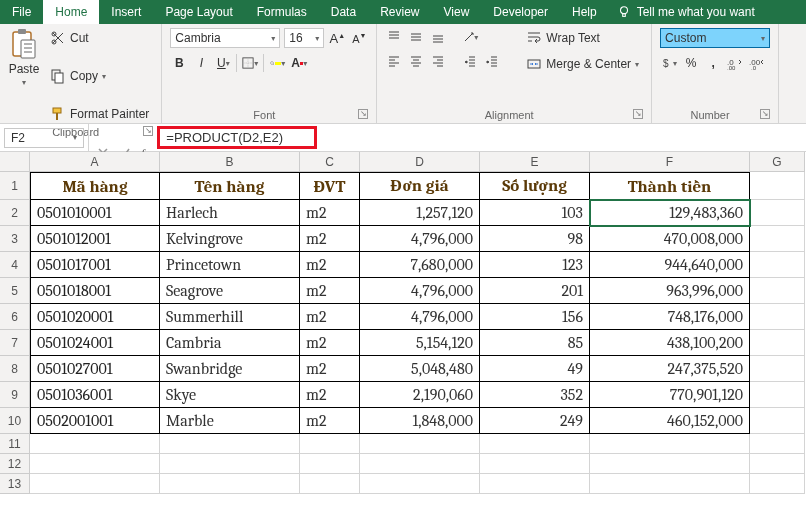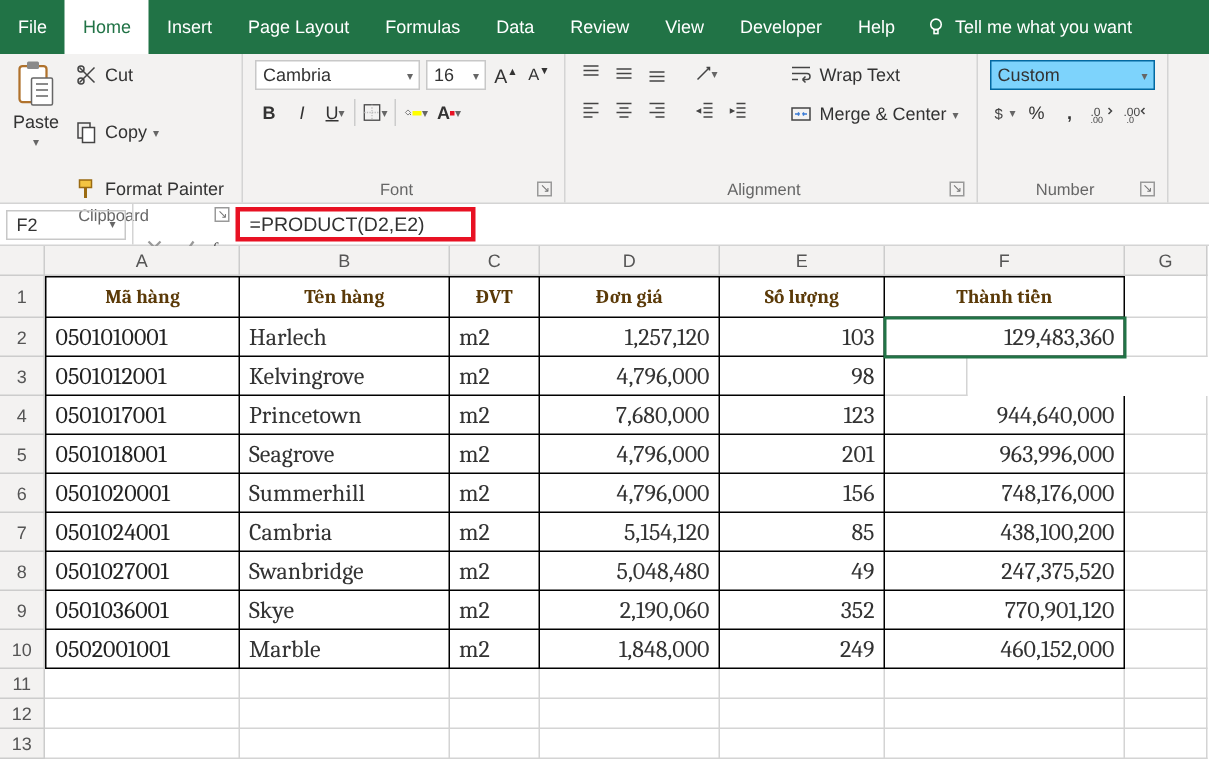--- a/index.html
+++ b/index.html
@@ -1,19 +1,19 @@
 <!DOCTYPE html>
 <html><head>
 <meta charset="utf-8">
 <style>
   * { box-sizing: border-box; margin: 0; padding: 0; font-family: "Segoe UI", Arial, sans-serif; }
   body { background: #fff; width: 806px; height: 520px; overflow: hidden; font-size: 12px; color: #333; }
   
   
-  .tabs { display: flex; background: #217346; height: 36px; align-items: stretch; }
+  .tabs { display: flex; background: #217346; height: 24px; align-items: stretch; }
   .tab { padding: 4px 12px; color: #fff; font-size: 12px; cursor: pointer; display: flex; align-items: center; }
   .tab.active { background: #fff; color: #217346; }
   .tellme { margin-left: 8px; display: flex; align-items: center; gap: 6px; color:#fff; font-size:12px;}
   .bulb { width: 14px; height: 14px; }
   
   
   .ribbon { display: flex; background: #f3f2f1; border-bottom: 1px solid #d4d4d4; height: 100px; }
   .group { border-right: 1px solid #d4d4d4; padding: 4px 8px 2px 8px; display: flex; flex-direction: column; justify-content: space-between; }
   .group-body { display: flex; gap: 6px; align-items: flex-start; flex:1;}
   .group-label { text-align: center; font-size: 11px; color: #666; padding-top: 2px;}
@@ -52,21 +52,21 @@
   .rowhead { width:30px; background:#f3f2f1; border-right:1px solid #ccc; border-bottom:1px solid #ccc; text-align:center; font-size:12px; color:#555; display:flex; align-items:center; justify-content:center;}
   
   .left-col { display:flex; flex-direction:column;}
   .grid-right { display:flex; flex-direction:column;}
   .grid-rows { display:flex; flex-direction:column; }
   .row { display:flex; }
   .cell { border-right:1px solid #d4d4d4; border-bottom:1px solid #d4d4d4; padding:0 6px; display:flex; align-items:center; font-size:15px; overflow:hidden; white-space:nowrap;}
   
   .ch-A{width:130px;} .ch-B{width:140px;} .ch-C{width:60px;} .ch-D{width:120px;} .ch-E{width:110px;} .ch-F{width:160px;} .ch-G{width:55px;}
   
-  .hdr-row .cell { font-family: Cambria, Georgia, serif; font-weight:bold; font-size:13px; justify-content:center; color:#5b3a08; border-right:1px solid #000; border-bottom:1px solid #000; border-top:1px solid #000;}
+  .hdr-row .cell { font-family: Cambria, Georgia, serif; font-weight:bold; font-size:17px; justify-content:center; color:#5b3a08; border-right:1px solid #000; border-bottom:1px solid #000; border-top:1px solid #000;}
   .hdr-row .cell:first-child { border-left:1px solid #000; }
   
   .data-row .cell { font-family: Cambria, Georgia, serif; font-size:16px; border-right:1px solid #000; border-bottom:1px solid #000;}
   .data-row .cell:first-child { border-left:1px solid #000; }
   .data-row .c-A{ color:#222;} 
   .data-row .c-D,.data-row .c-E,.data-row .c-F{ justify-content:flex-end; }
   
   .rownum-h { height:26px; }
   .rowhdr-h { height:28px; }
   .rowempty-h { height:20px; }
@@ -387,20 +387,21 @@
           <div class="cell ch-E rownum-h c-E">103</div>
           <div class="cell ch-F rownum-h c-F selected-cell">129,483,360</div>
           <div class="cell ch-G rownum-h c-G" style="border-right: 1px solid rgb(212, 212, 212); border-bottom: 1px solid rgb(212, 212, 212); border-left: none;"></div>
         </div>
         <div class="row data-row">
           <div class="cell ch-A rownum-h c-A">0501012001</div>
           <div class="cell ch-B rownum-h c-B">Kelvingrove</div>
           <div class="cell ch-C rownum-h c-C">m2</div>
           <div class="cell ch-D rownum-h c-D">4,796,000</div>
           <div class="cell ch-E rownum-h c-E">98</div>
+          <div class="cell ch-F rownum-h c-F">470,008,000</div>
           <div class="cell ch-G rownum-h c-G" style="border-right: 1px solid rgb(212, 212, 212); border-bottom: 1px solid rgb(212, 212, 212); border-left: none;"></div>
         </div>
         <div class="row data-row">
           <div class="cell ch-A rownum-h c-A">0501017001</div>
           <div class="cell ch-B rownum-h c-B">Princetown</div>
           <div class="cell ch-C rownum-h c-C">m2</div>
           <div class="cell ch-D rownum-h c-D">7,680,000</div>
           <div class="cell ch-E rownum-h c-E">123</div>
           <div class="cell ch-F rownum-h c-F">944,640,000</div>
           <div class="cell ch-G rownum-h c-G" style="border-right: 1px solid rgb(212, 212, 212); border-bottom: 1px solid rgb(212, 212, 212); border-left: none;"></div>

